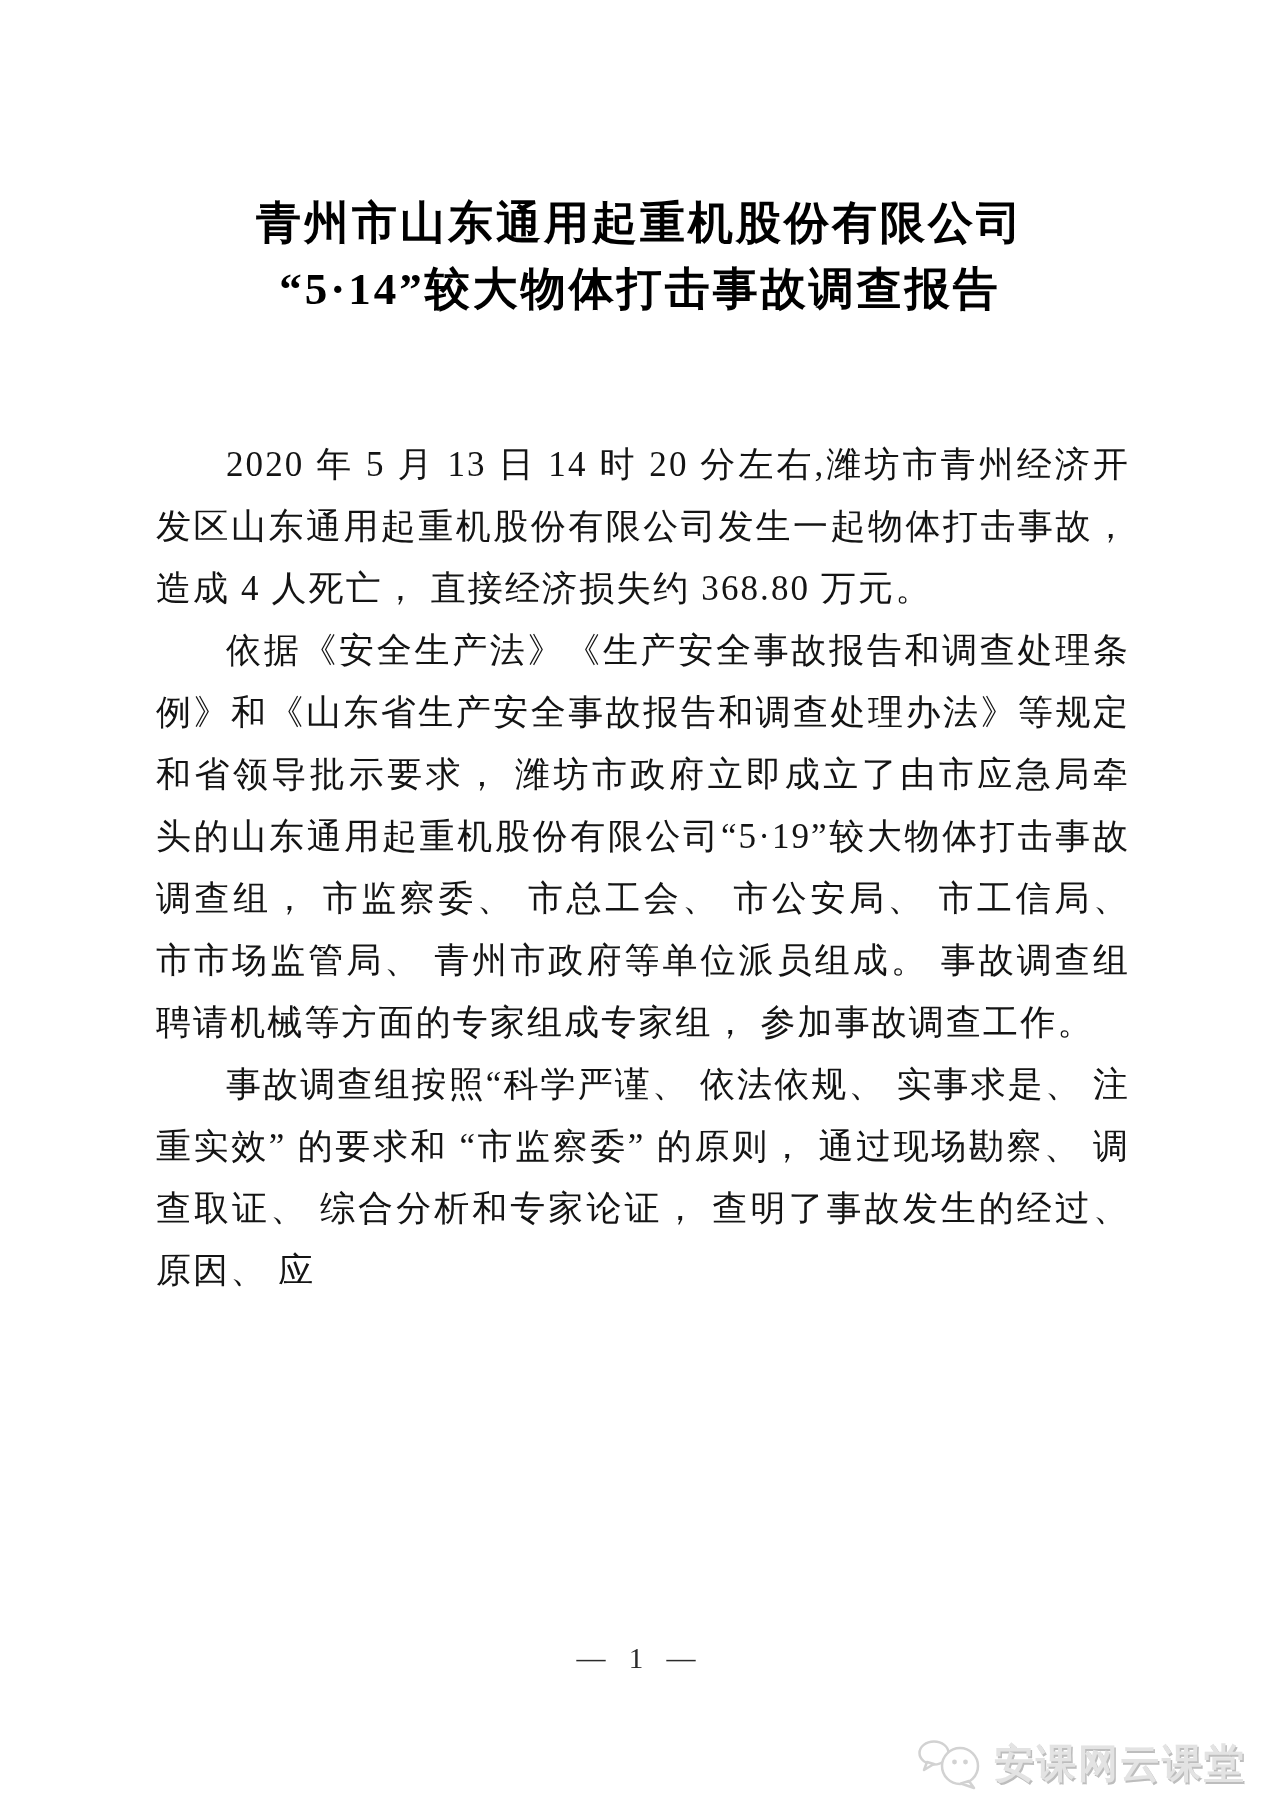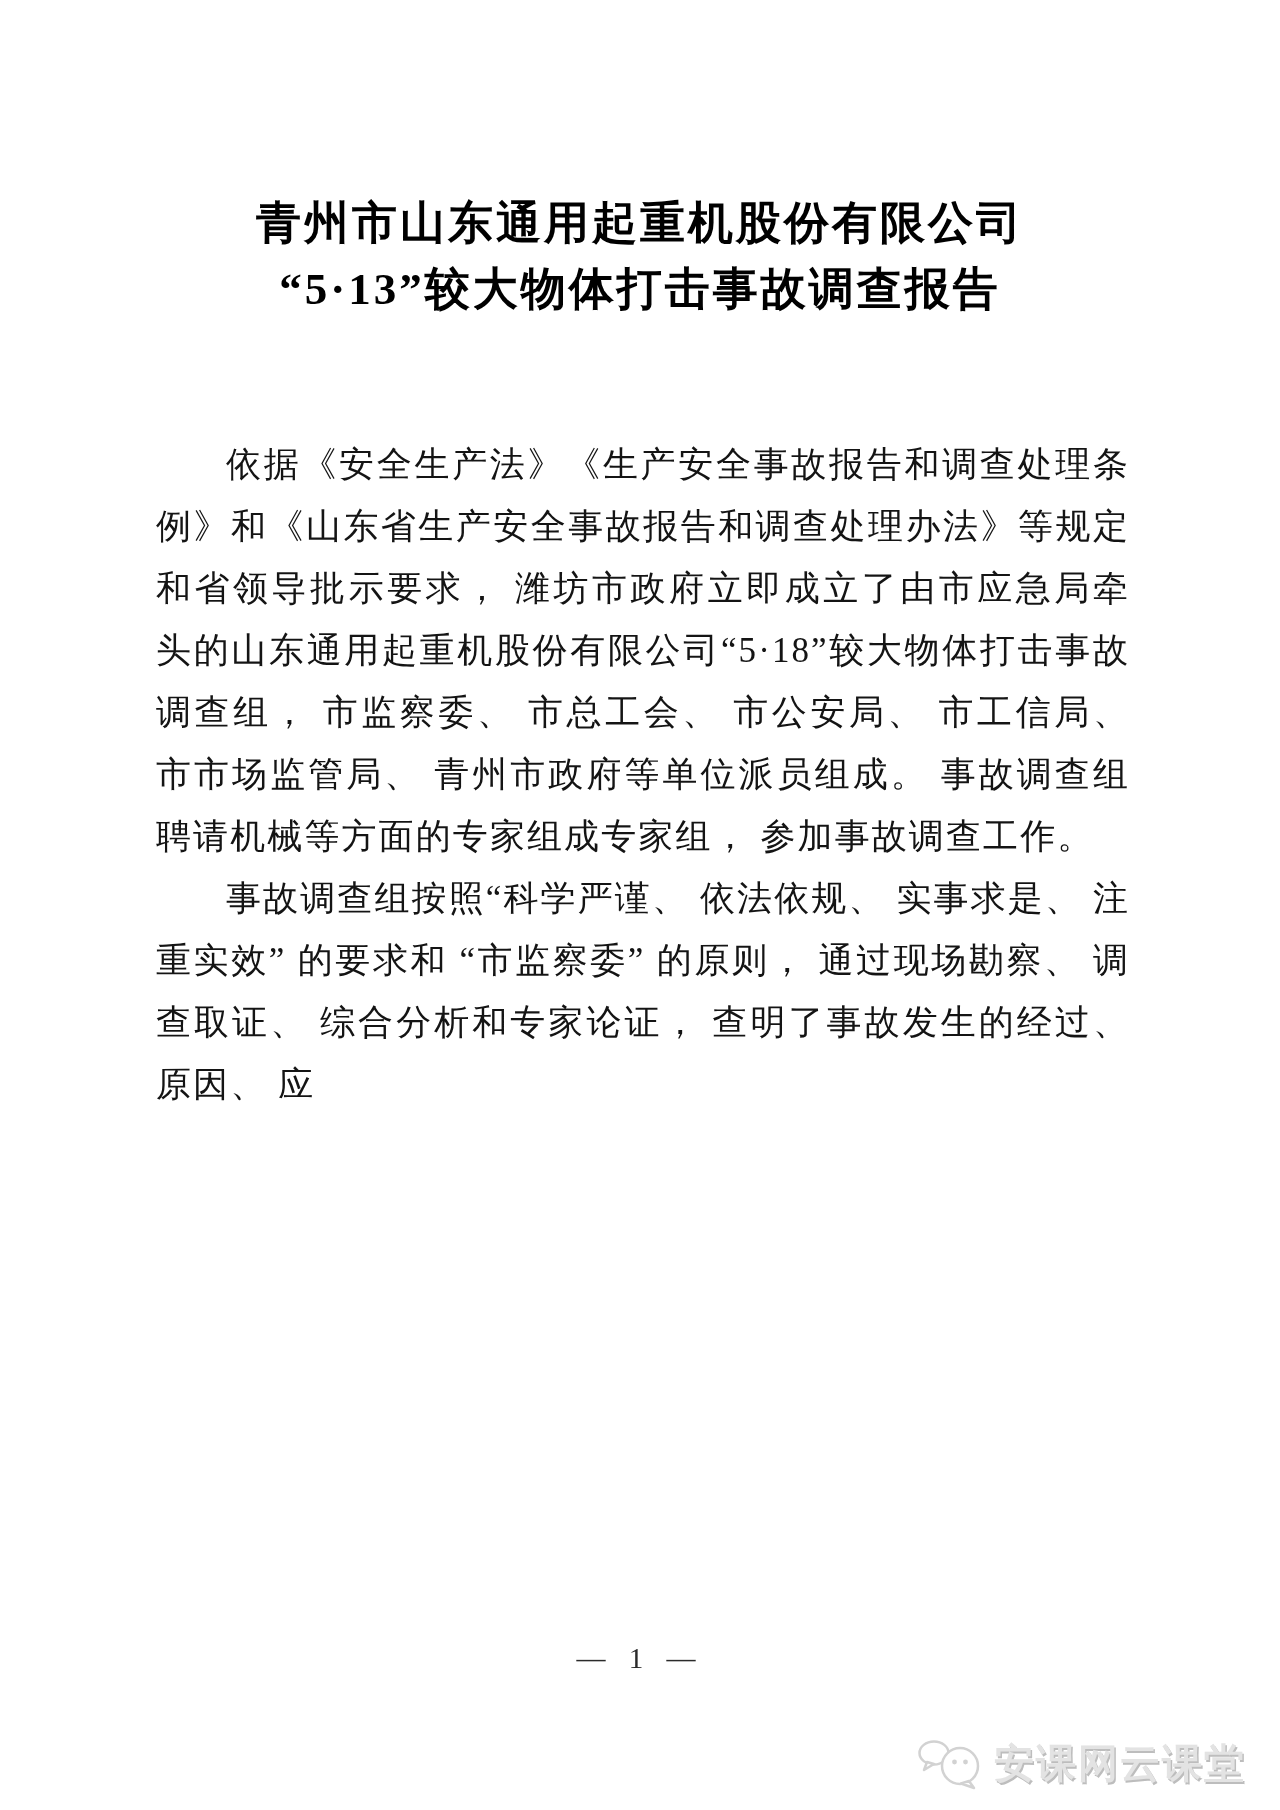--- a/index.html
+++ b/index.html
@@ -70,25 +70,26 @@
     display: block;
   }
 </style>
 </head>
 <body>
 
 <div class="page">
 
   <div class="title-block">
     <div class="title-line">青州市山东通用起重机股份有限公司</div>
-    <div class="title-line">“5·13”较大物体打击事故调查报告</div>
+    <div class="title-line">“5·14”较大物体打击事故调查报告</div>
   </div>
 
   <div class="body-text">
-    <p>依据《安全生产法》《生产安全事故报告和调查处理条例》和《山东省生产安全事故报告和调查处理办法》等规定和省领导批示要求， 潍坊市政府立即成立了由市应急局牵头的山东通用起重机股份有限公司“5·18”较大物体打击事故调查组， 市监察委、 市总工会、 市公安局、 市工信局、 市市场监管局、 青州市政府等单位派员组成。 事故调查组聘请机械等方面的专家组成专家组， 参加事故调查工作。</p>
+    <p>2020 年 5 月 13 日 14 时 20 分左右,潍坊市青州经济开发区山东通用起重机股份有限公司发生一起物体打击事故， 造成 4 人死亡， 直接经济损失约 368.80 万元。</p>
+    <p>依据《安全生产法》《生产安全事故报告和调查处理条例》和《山东省生产安全事故报告和调查处理办法》等规定和省领导批示要求， 潍坊市政府立即成立了由市应急局牵头的山东通用起重机股份有限公司“5·19”较大物体打击事故调查组， 市监察委、 市总工会、 市公安局、 市工信局、 市市场监管局、 青州市政府等单位派员组成。 事故调查组聘请机械等方面的专家组成专家组， 参加事故调查工作。</p>
     <p>事故调查组按照“科学严谨、 依法依规、 实事求是、 注重实效” 的要求和 “市监察委” 的原则， 通过现场勘察、 调查取证、 综合分析和专家论证， 查明了事故发生的经过、 原因、 应</p>
   </div>
 
   <div class="page-number">— 1 —</div>
 
   <div class="watermark">
     <span class="watermark-icon">
       <svg width="70" height="52" viewBox="0 0 70 52">
         <g fill="#ffffff" stroke="#d2d2d2" stroke-width="2.5">
           <ellipse cx="17" cy="15" rx="14.5" ry="11.5"></ellipse>

